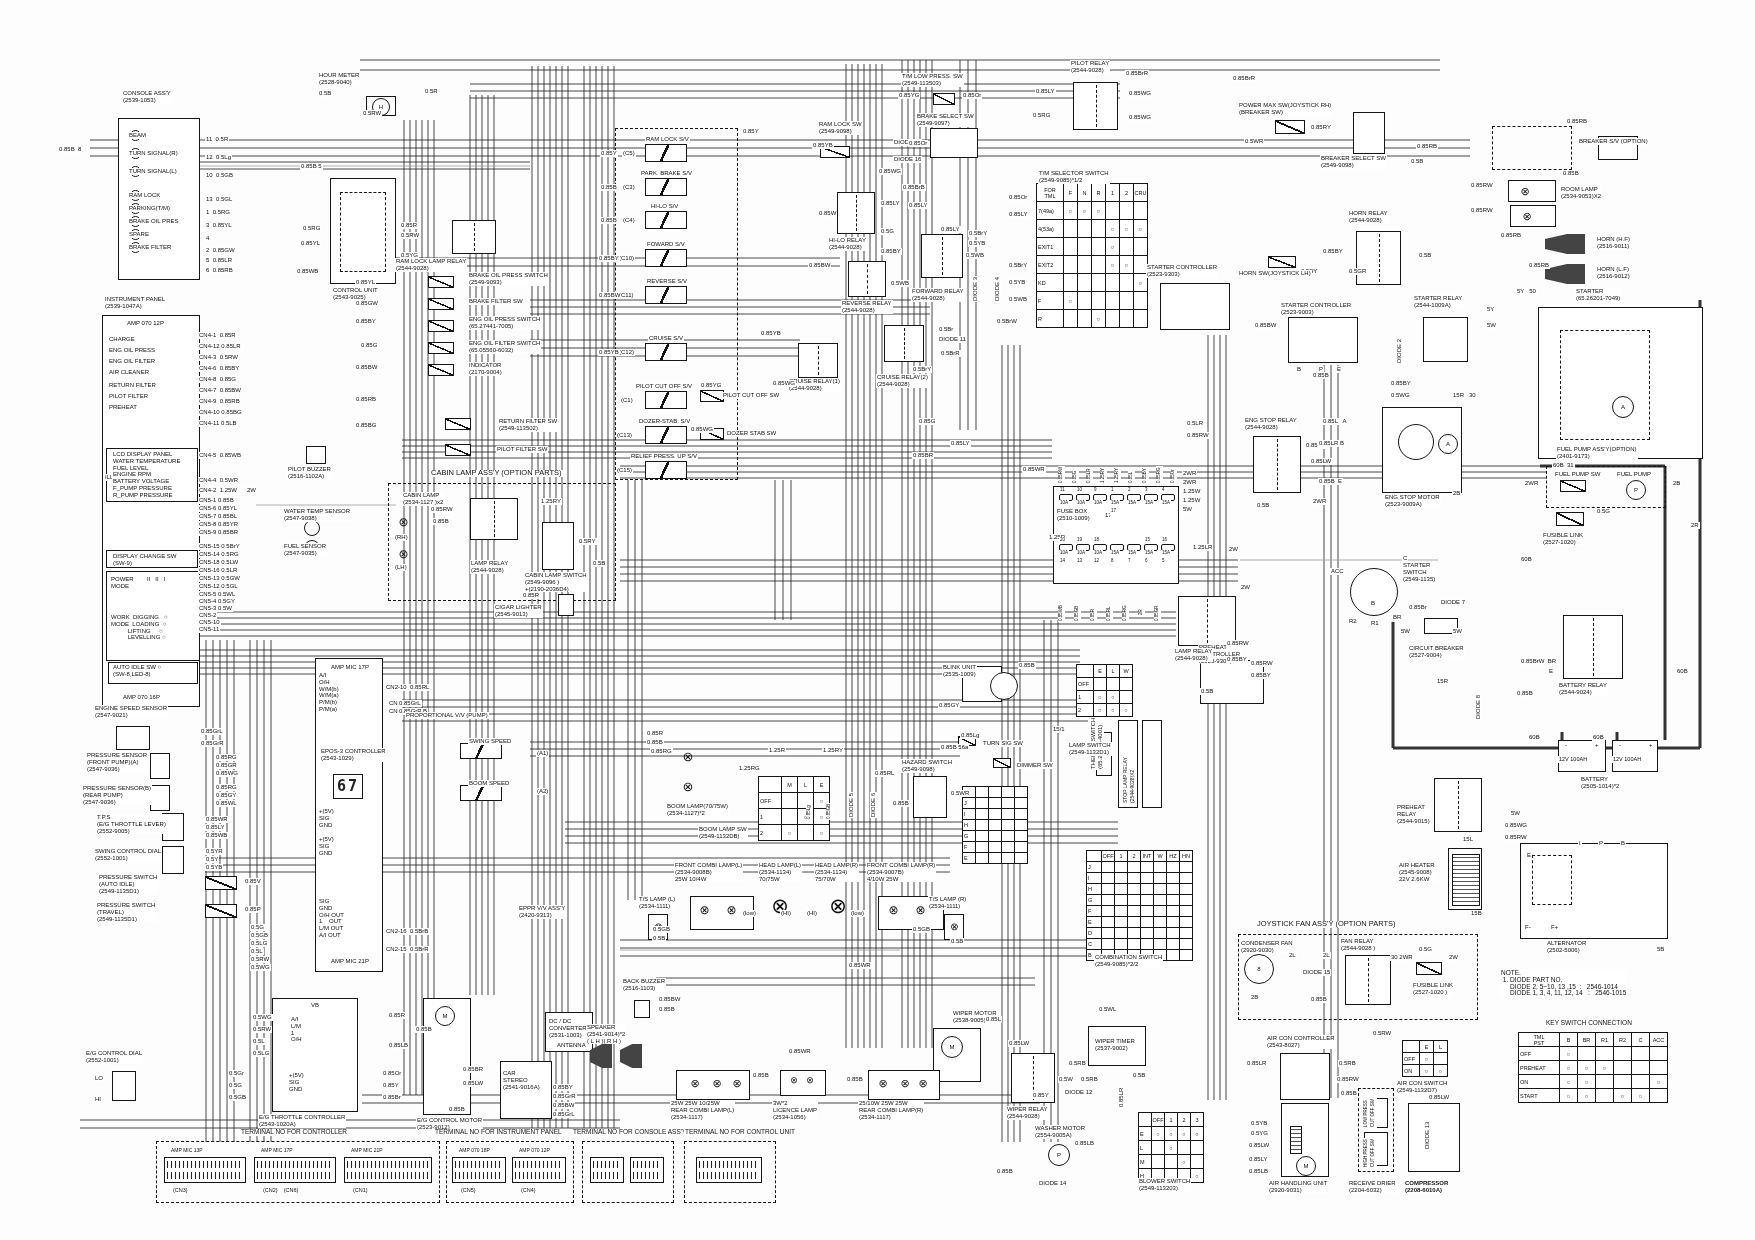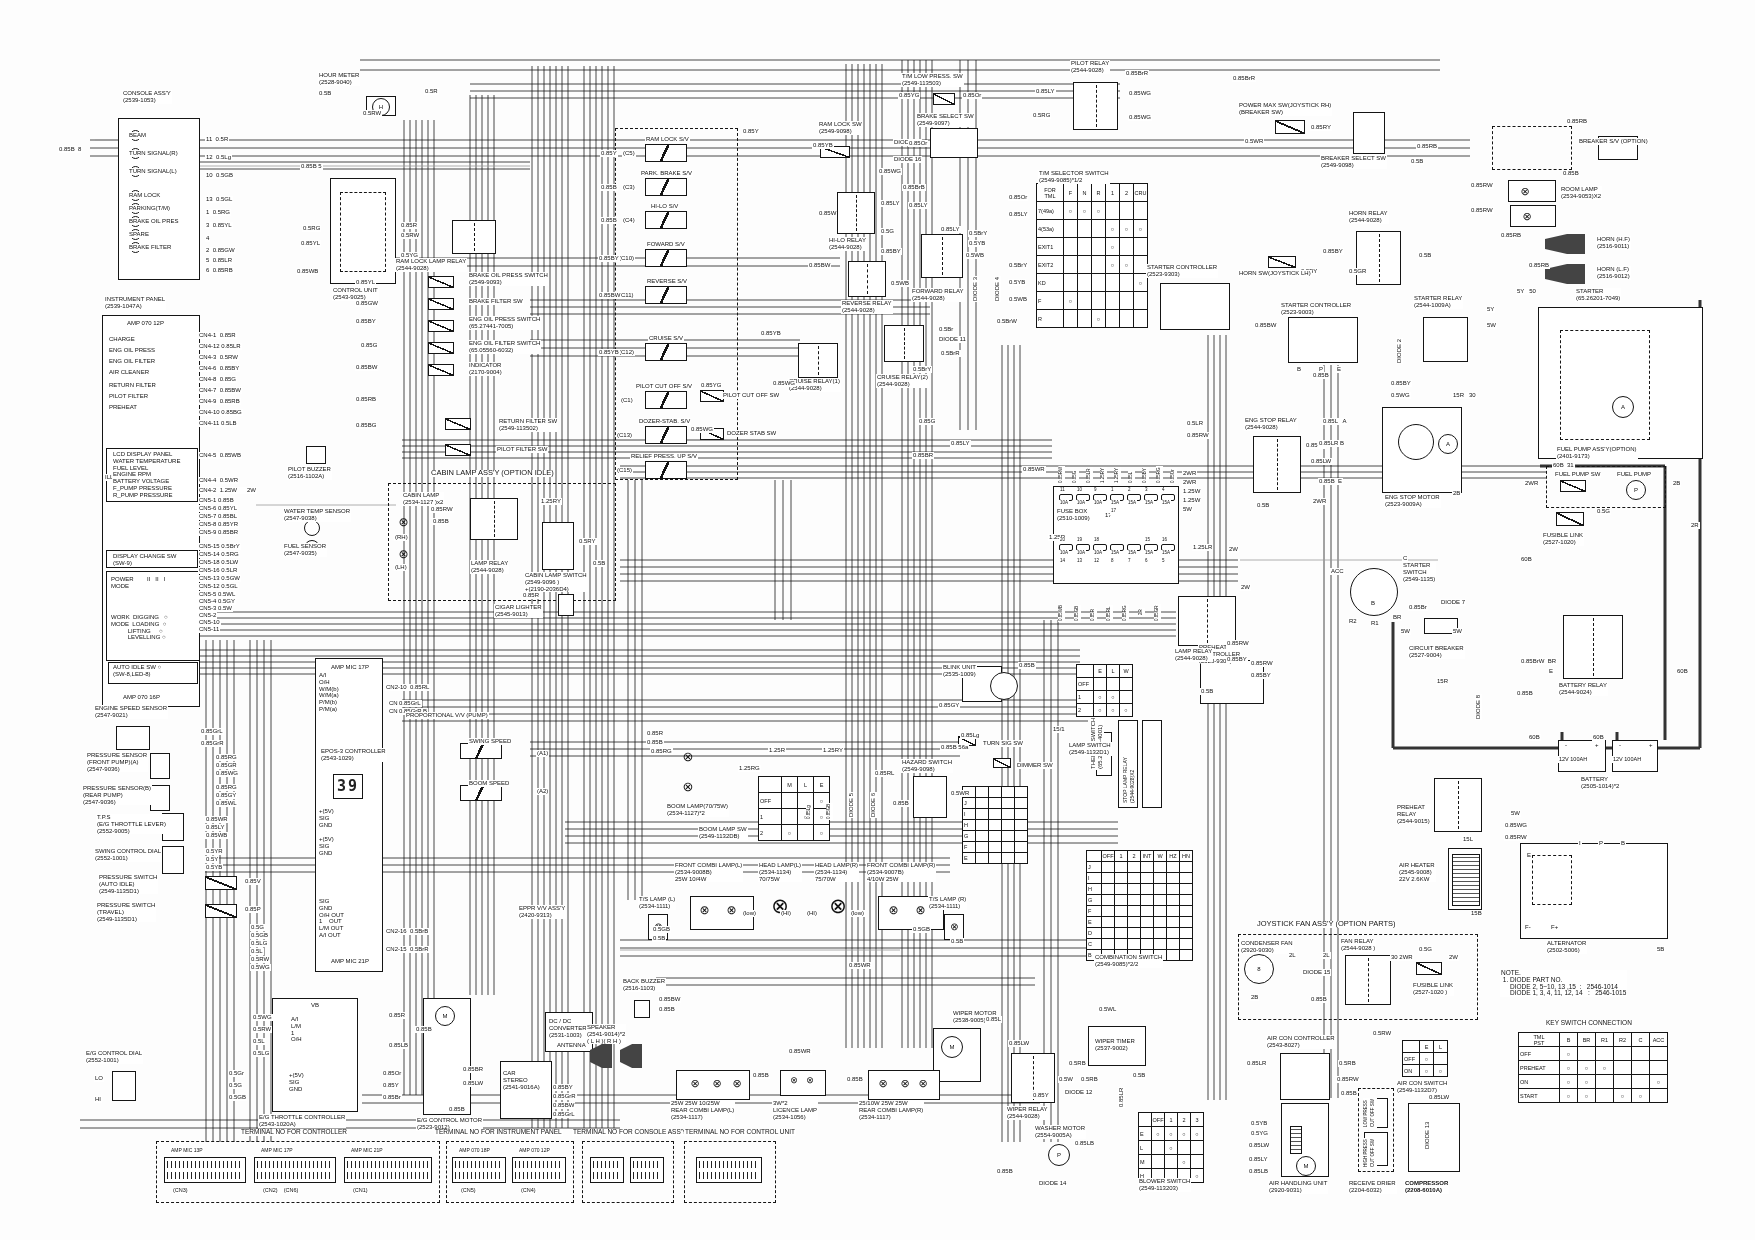--- a/index.html
+++ b/index.html
@@ -295,21 +295,21 @@
       <div class="gl" style="left: 304px; top: 520px; width: 14px; height: 14px;"></div>
       <div class="gl" style="left: 304px; top: 540px; width: 14px; height: 14px;"></div>
       <div class="gl" style="left: 130px; top: 130px; width: 9px; height: 9px;"></div>
       <div class="gl" style="left: 130px; top: 148px; width: 9px; height: 9px;"></div>
       <div class="gl" style="left: 130px; top: 166px; width: 9px; height: 9px;"></div>
       <div class="gl" style="left: 130px; top: 190px; width: 9px; height: 9px;"></div>
       <div class="gl" style="left: 130px; top: 203px; width: 9px; height: 9px;"></div>
       <div class="gl" style="left: 130px; top: 216px; width: 9px; height: 9px;"></div>
       <div class="gl" style="left: 130px; top: 229px; width: 9px; height: 9px;"></div>
       <div class="gl" style="left: 130px; top: 242px; width: 9px; height: 9px;"></div>
-      <div class="seg" style="left: 333px; top: 774px;">39</div>
+      <div class="seg" style="left: 333px; top: 774px;">67</div>
       <div class="gl" style="left: 435px; top: 1006px; width: 18px; height: 18px;">M</div>
       <div class="gl" style="left: 941px; top: 1036px; width: 20px; height: 20px;">M</div>
       <div class="gl" style="left: 1048px; top: 1144px; width: 20px; height: 20px;">P</div>
       <div class="gl" style="left: 1626px; top: 480px; width: 18px; height: 18px;">P</div>
       <div class="gl" style="left: 1612px; top: 396px; width: 20px; height: 20px;">A</div>
       <div class="gl" style="left: 1398px; top: 424px; width: 34px; height: 34px;"></div>
       <div class="gl" style="left: 1438px; top: 434px; width: 18px; height: 18px;">A</div>
       <div class="gl" style="left: 1350px; top: 568px; width: 46px; height: 46px;"></div>
       <div class="gl" style="left: 990px; top: 672px; width: 26px; height: 26px;"></div>
       <div class="gx" style="left: 680px; top: 748px; width: 16px; height: 16px; font-size: 13px;">⊗</div>
@@ -906,21 +906,21 @@
       <div class="lb" style="left: 198px; top: 591px;">CN5-5 0.5WL</div>
       <div class="lb" style="left: 198px; top: 598px;">CN5-4 0.5GY</div>
       <div class="lb" style="left: 198px; top: 605px;">CN5-3 0.5W</div>
       <div class="lb" style="left: 198px; top: 612px;">CN5-2</div>
       <div class="lb" style="left: 198px; top: 619px;">CN5-10</div>
       <div class="lb" style="left: 198px; top: 626px;">CN5-11</div>
       <div class="lb" style="left: 283px; top: 508px;">WATER TEMP SENSOR
 (2547-9038)</div>
       <div class="lb" style="left: 283px; top: 543px;">FUEL SENSOR
 (2547-9035)</div>
-      <div class="lb" style="left: 430px; top: 470px; font-size: 7.5px;">CABIN LAMP ASS'Y (OPTION IDLE)</div>
+      <div class="lb" style="left: 430px; top: 470px; font-size: 7.5px;">CABIN LAMP ASS'Y (OPTION PARTS)</div>
       <div class="lb" style="left: 402px; top: 492px;">CABIN LAMP
 (2534-1127 )x2</div>
       <div class="lb" style="left: 394px; top: 534px;">(RH)</div>
       <div class="lb" style="left: 394px; top: 564px;">(LH)</div>
       <div class="lb" style="left: 430px; top: 506px;">0.85RW</div>
       <div class="lb" style="left: 432px; top: 518px;">0.85B</div>
       <div class="lb" style="left: 540px; top: 498px;">1.25RY</div>
       <div class="lb" style="left: 578px; top: 538px;">0.5RY</div>
       <div class="lb" style="left: 592px; top: 560px;">0.5B</div>
       <div class="lb" style="left: 470px; top: 560px;">LAMP RELAY

